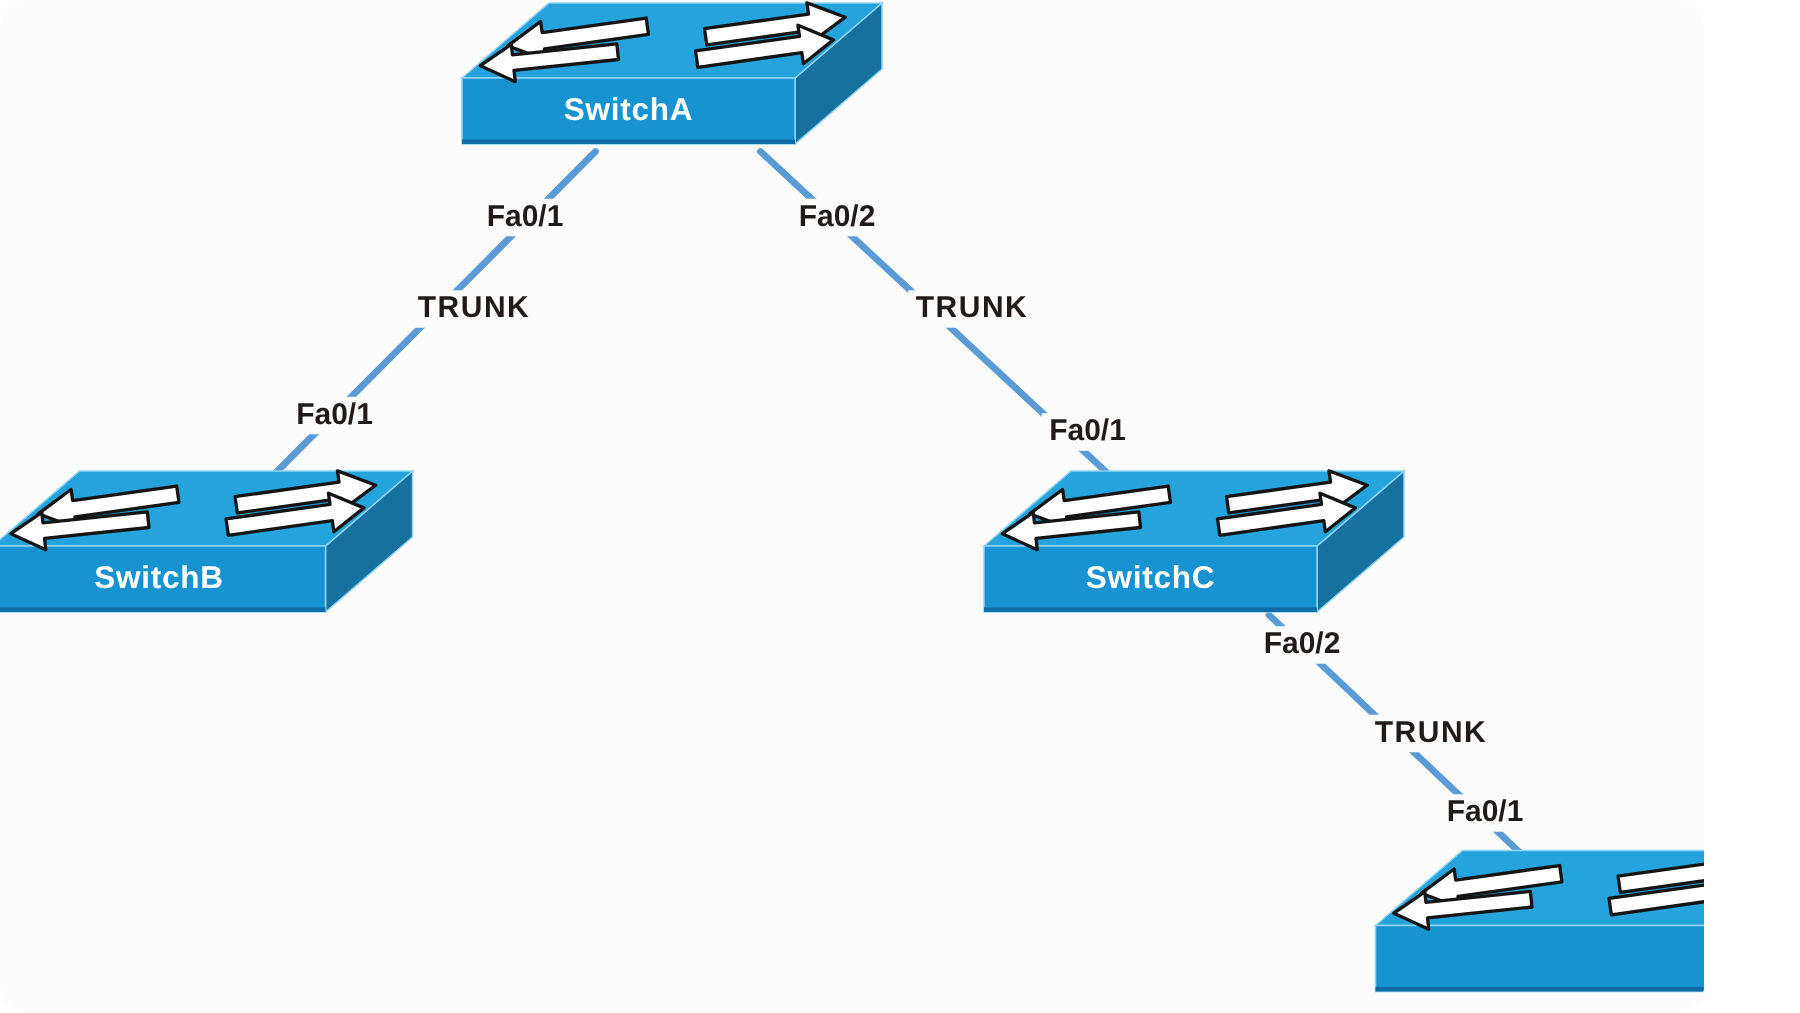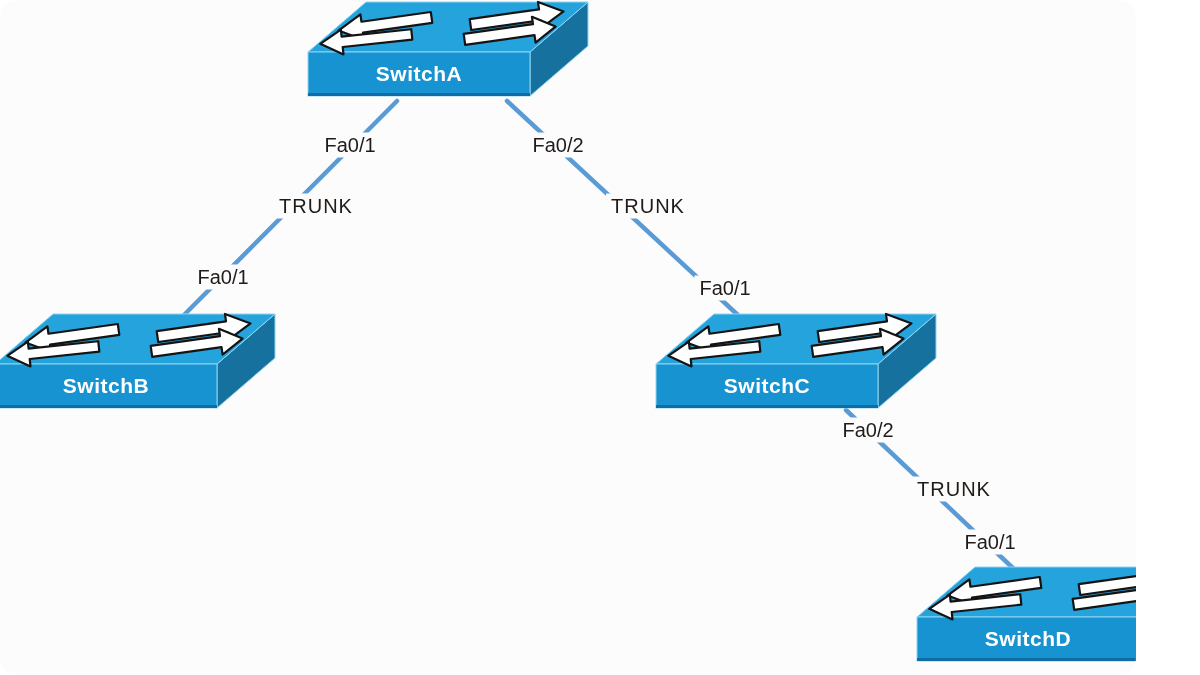--- a/index.html
+++ b/index.html
@@ -22,21 +22,21 @@
   .face-side{fill:var(--switch-side); stroke:#8fd4f2; stroke-width:1;}
   .front-shade{fill:#0e6da6;}
   .arrow{fill:var(--arrow-fill); stroke:var(--arrow-outline); stroke-width:2.2; stroke-linejoin:round;}
   .sw-label{
     position:absolute; left:0; top:53px; width:222px; height:42px;
     display:flex; align-items:center; justify-content:center;
     color:var(--switch-label-text); font-size:21px; font-weight:700; letter-spacing:.5px;
   }
   .net-label{
     position:absolute; transform:translate(-50%,-50%);
-    color:var(--label-text); font-size:20px; font-weight:400;
+    color:var(--label-text); font-size:20px; font-weight:700;
     background:var(--background); padding:1px 5px; white-space:nowrap;
   }
   .trunk{letter-spacing:1px;margin-left:19px;}
 </style>
 </head>
 <body>
 
 <div class="canvas">
 
   <svg class="links" viewBox="0 0 1200 675">
@@ -78,21 +78,20 @@
     <svg class="sw-svg" viewBox="0 0 290 100">
         <use href="#switch-shape"></use>
       </svg>
     <div class="sw-label">SwitchC</div>
   </div>
 
   <div class="switch" style="left:917px; top:565px;">
     <svg class="sw-svg" viewBox="0 0 290 100">
         <use href="#switch-shape"></use>
       </svg>
-    <div class="sw-label">SwitchD</div>
   </div>
 
   <span class="net-label" style="left:350px; top:145px;">Fa0/1</span>
   <span class="net-label trunk" style="left:297px; top:206px;">TRUNK</span>
   <span class="net-label" style="left:223px; top:277px;">Fa0/1</span>
 
   <span class="net-label" style="left:558px; top:145px;">Fa0/2</span>
   <span class="net-label trunk" style="left:629px; top:206px;">TRUNK</span>
   <span class="net-label" style="left:725px; top:288px;">Fa0/1</span>
 

